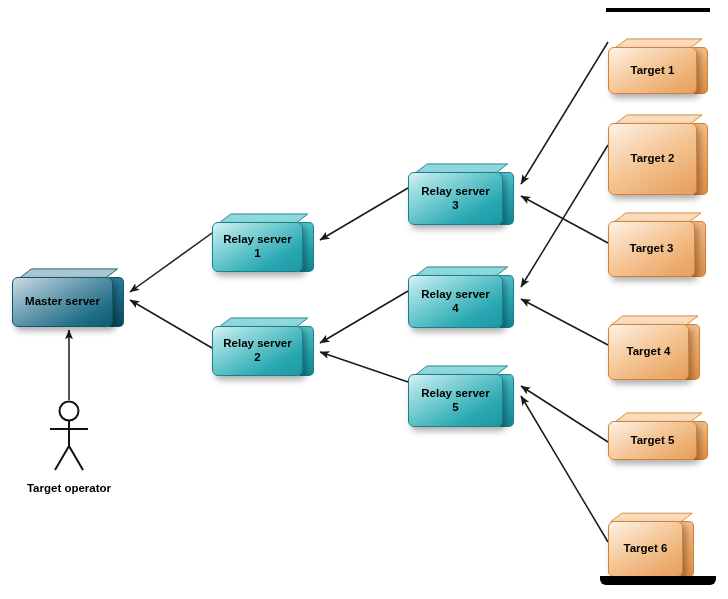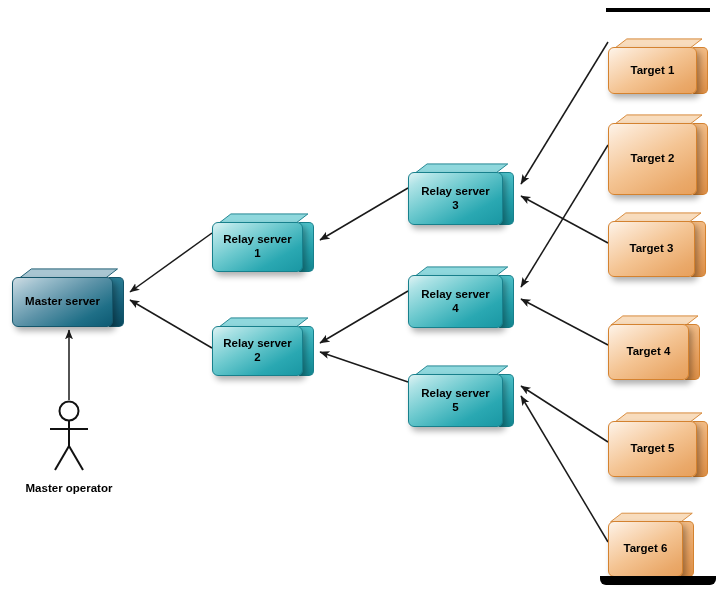--- a/index.html
+++ b/index.html
@@ -209,21 +209,21 @@
         <div class="side"></div>
         <div class="box3d">Target 3</div>
       </div>
       <div class="node target" style="left: 608px; top: 315px; width: 92px; height: 63px;">
         <svg width="100" height="12" viewBox="0 0 100 12" class="lidwrap">
           <path d="M3,11 L16,1 L98,1 L85,11 Z" fill="#f8dcbd" stroke="#d4822f" stroke-width="1" stroke-linejoin="round"></path>
         </svg>
         <div class="side"></div>
         <div class="box3d">Target 4</div>
       </div>
-      <div class="node target" style="left: 608px; top: 412px; width: 100px; height: 63px;">
+      <div class="node target" style="left: 608px; top: 412px; width: 100px; height: 46px;">
         <svg width="100" height="12" viewBox="0 0 100 12" class="lidwrap">
           <path d="M3,11 L16,1 L98,1 L85,11 Z" fill="#f8dcbd" stroke="#d4822f" stroke-width="1" stroke-linejoin="round"></path>
         </svg>
         <div class="side"></div>
         <div class="box3d">Target 5</div>
       </div>
       <div class="node target" style="left: 608px; top: 512px; width: 86px; height: 63px;">
         <svg width="100" height="12" viewBox="0 0 100 12" class="lidwrap">
           <path d="M3,11 L16,1 L98,1 L85,11 Z" fill="#f8dcbd" stroke="#d4822f" stroke-width="1" stroke-linejoin="round"></path>
         </svg>
@@ -234,18 +234,18 @@
 
   <div class="actor" id="n-actor" style="left: 42px; top: 400px;">
     <svg width="54" height="72" viewBox="0 0 54 72" xmlns="http://www.w3.org/2000/svg">
       <circle cx="27" cy="11" r="9.5" fill="#ffffff" stroke="#111" stroke-width="2"></circle>
       <line x1="27" y1="21" x2="27" y2="48" stroke="#111" stroke-width="2"></line>
       <line x1="8" y1="29" x2="46" y2="29" stroke="#111" stroke-width="2"></line>
       <line x1="27" y1="46" x2="13" y2="70" stroke="#111" stroke-width="2"></line>
       <line x1="27" y1="46" x2="41" y2="70" stroke="#111" stroke-width="2"></line>
     </svg>
   </div>
-  <div class="actor-label" id="actor-label" style="left: 9px; top: 482px; width: 120px;">Master operator</div>
+  <div class="actor-label" id="actor-label" style="left: 9px; top: 482px; width: 120px;">Target operator</div>
 
   <div class="cropbar" id="bar-top" style="left: 606px; top: 8px; width: 104px; height: 4px;"></div>
   <div class="cropbar" id="bar-bottom" style="left: 600px; top: 576px; width: 116px; height: 9px; border-radius: 0px 0px 6px 6px;"></div>
 
 </div>
 
 </body></html>

